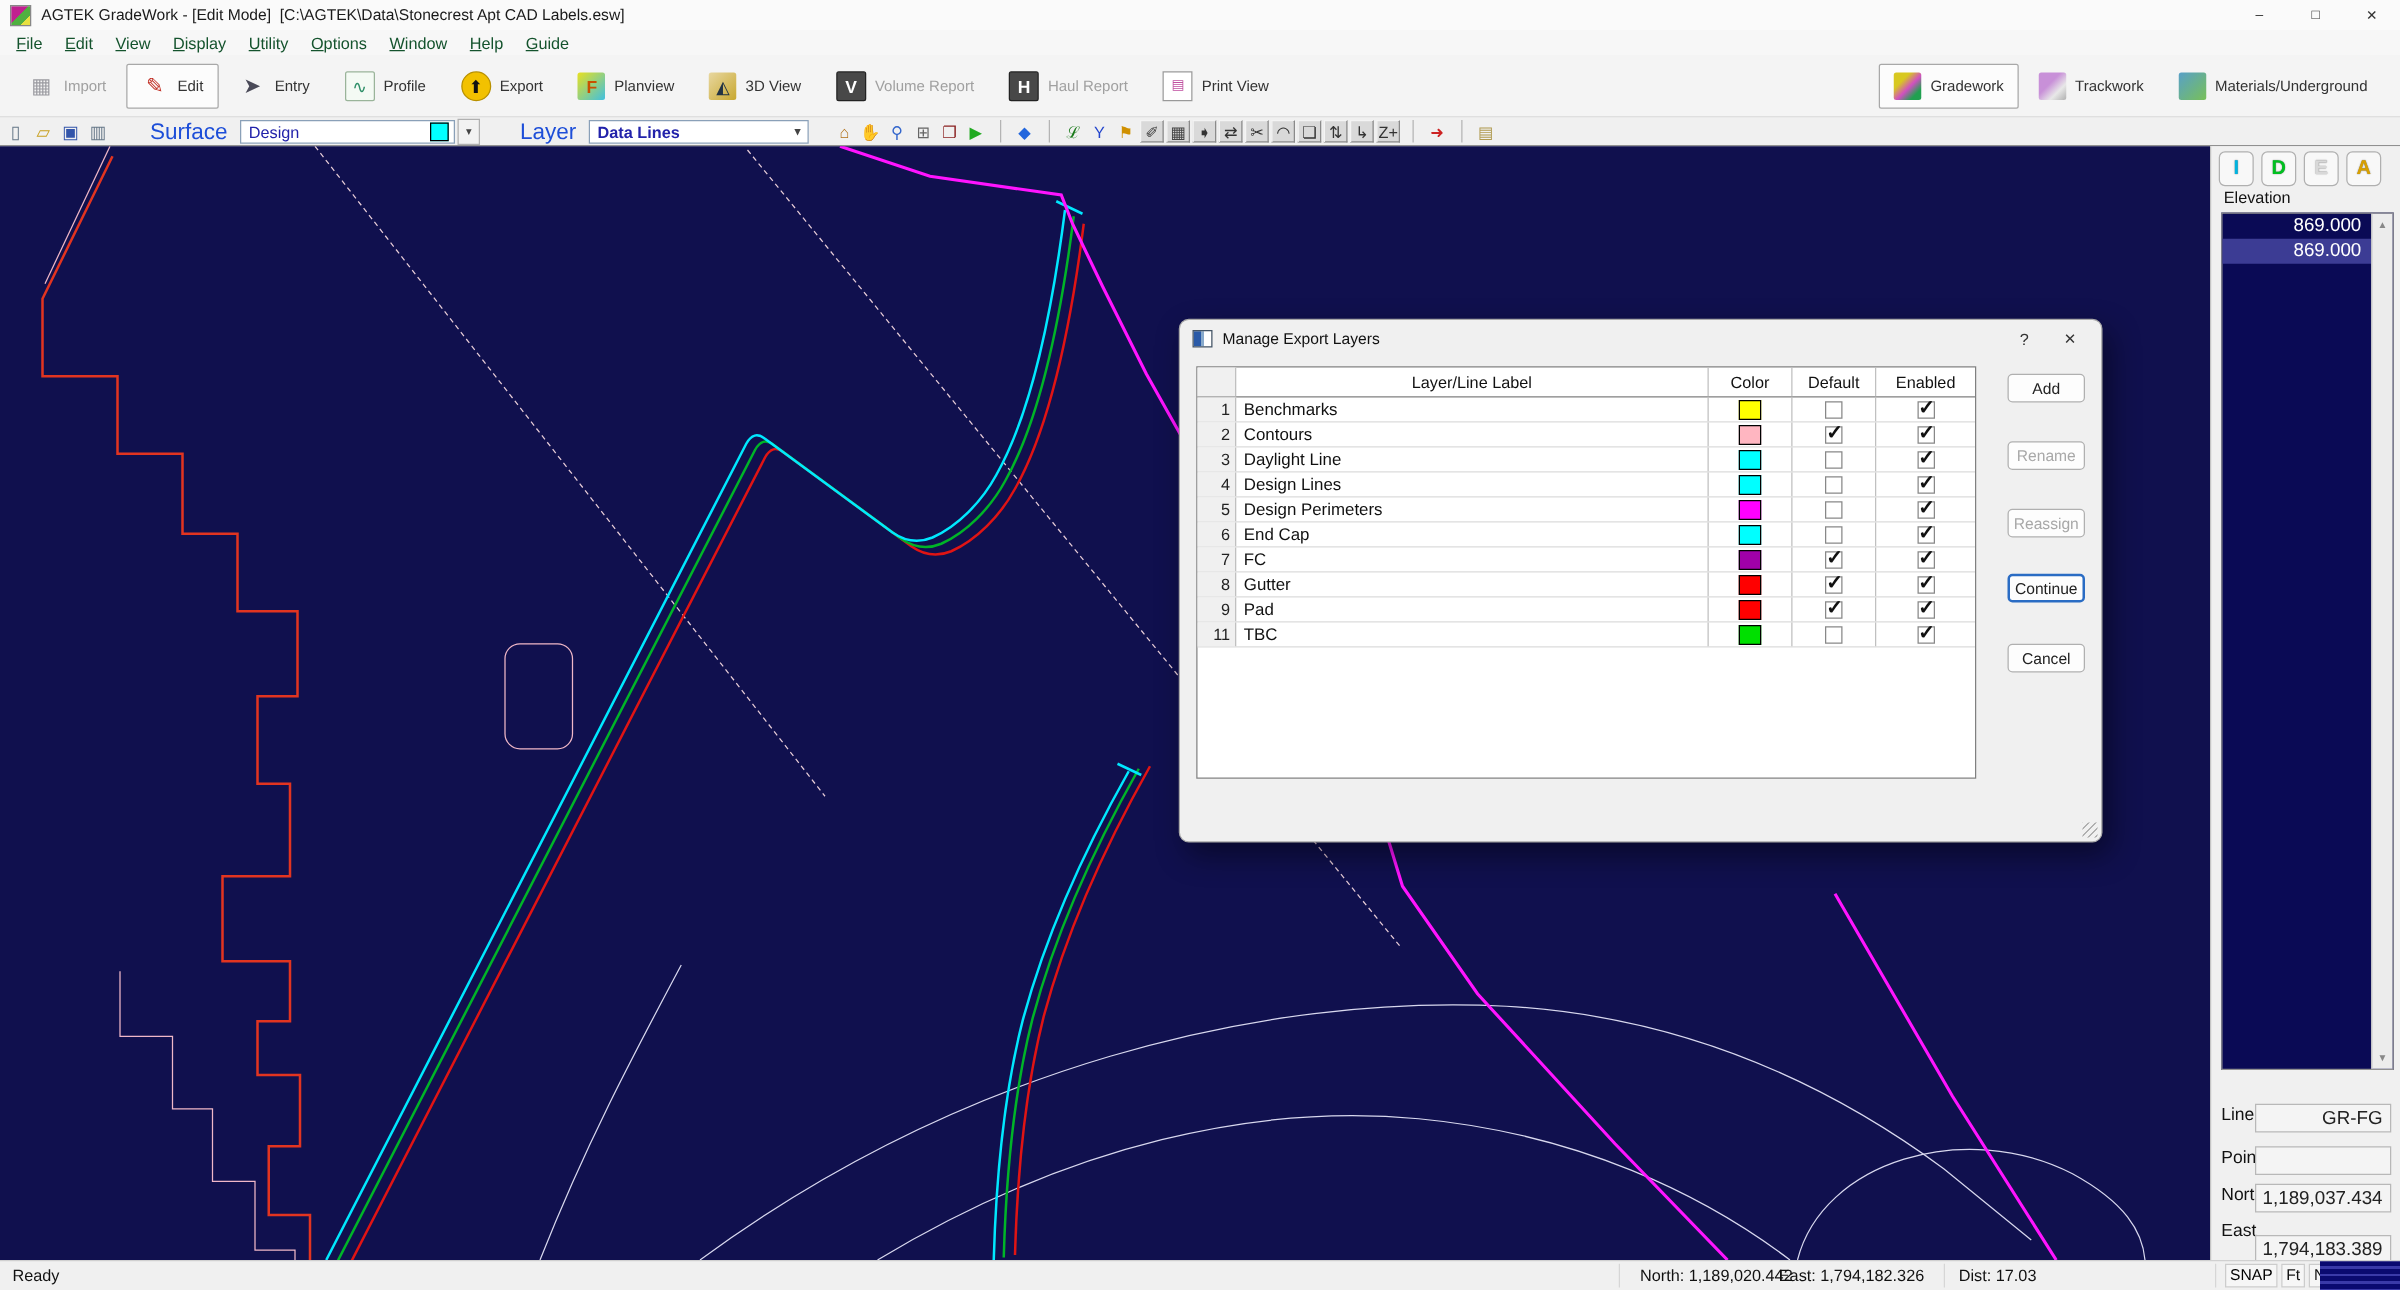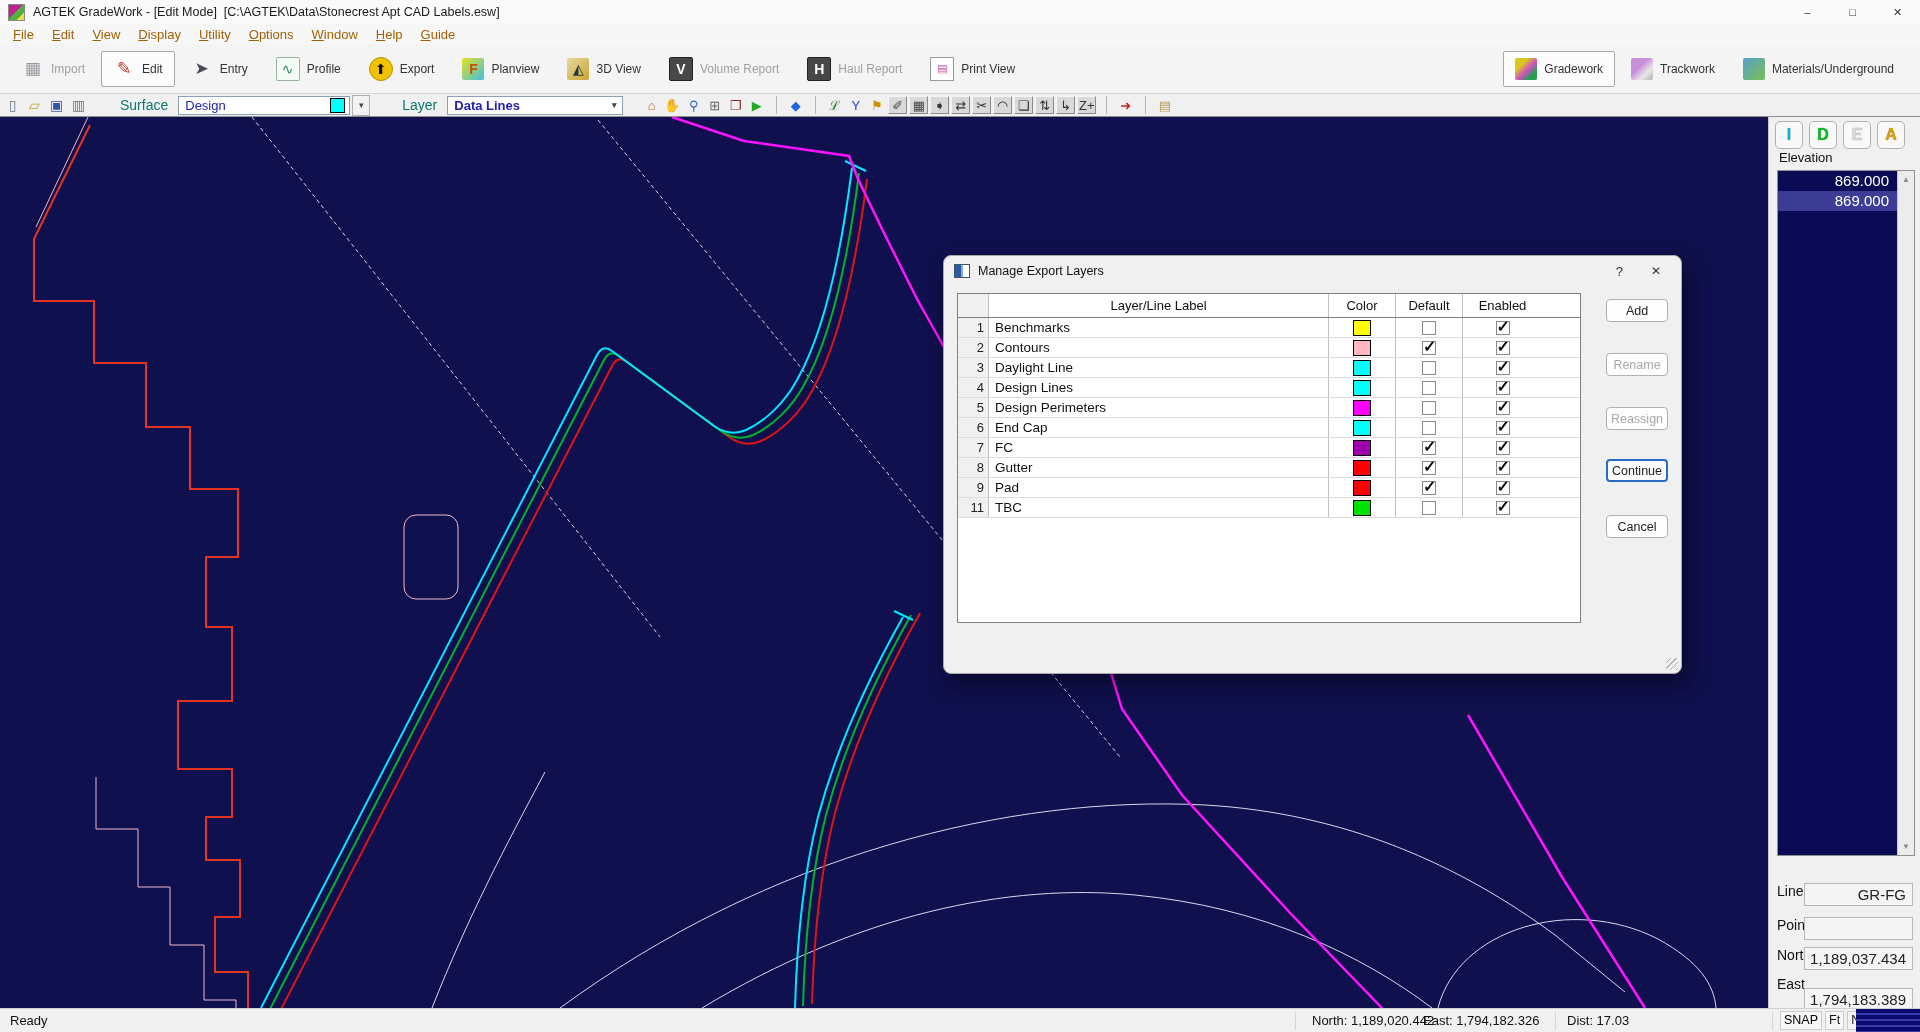--- a/index.html
+++ b/index.html
@@ -10,21 +10,21 @@
             border-bottom:1px solid #e6e6e6;display:flex;align-items:center;}
   .app-icon{width:15px;height:15px;margin:0 8px 0 8px;border:1px solid #888;
             background:linear-gradient(135deg,#c02090 0 45%,#50b040 45% 75%,#e8e040 75%);}
   .title-text{font-size:12.5px;color:#1a1a1a;white-space:pre;}
   .win-controls{margin-left:auto;display:flex;height:100%;}
   .win-btn{width:45px;height:100%;display:flex;align-items:center;justify-content:center;
            font-size:11px;color:#333;}
   
   .menubar{position:absolute;left:0;top:24px;width:1920px;height:20px;background:#f7f7f7;
            display:flex;align-items:center;padding-left:4px;}
-  .menu-item{font-size:13px;padding:0 9px;color:#a16207;}
+  .menu-item{font-size:13px;padding:0 9px;color:#14532d;}
   .menu-item::first-letter{text-decoration:underline;}
   
   .toolbar1{position:absolute;left:0;top:44px;width:1920px;height:50px;background:#f4f4f4;
             border-bottom:1px solid #d8d8d8;display:flex;align-items:center;padding:0 10px;box-sizing:border-box;}
   .tb-btn{display:flex;align-items:center;gap:7px;padding:6px 11px;margin-right:4px;border:1px solid transparent;}
   .tb-btn[data-state="active"]{border:1px solid #a8a8a8;background:#fcfcfc;border-radius:2px;}
   .tb-btn[data-state="disabled"] .tb-lbl{color:#a0a0a0;}
   .tb-ico{width:22px;height:22px;display:flex;align-items:center;justify-content:center;
           font-size:17px;line-height:1;}
   .tb-lbl{font-size:12px;color:#333;}
@@ -35,21 +35,21 @@
   .tb-ico[data-badge="box-chart"]{background:#f4faf4;border:1px solid #9ab49a;border-radius:2px;font-size:14px;}
   .tb-ico[data-badge="page"]{background:#fff;border:1px solid #999;font-size:11px;}
   .tb-ico[data-badge="grad-terrain"]{background:linear-gradient(135deg,#d8c820 30%,#d050c0 55%,#20a050 80%);border-radius:2px;}
   .tb-ico[data-badge="grad-track"]{background:linear-gradient(135deg,#c890d8 40%,#e8e8e8 70%,#b0b0b0);border-radius:2px;}
   .tb-ico[data-badge="grad-mat"]{background:linear-gradient(135deg,#58a0c8,#78c058);border-radius:2px;}
   .tb-right{margin-left:auto;display:flex;align-items:flex-start;}
   
   .toolbar2{position:absolute;left:0;top:94px;width:1920px;height:23px;background:#f0f0f0;
             border-bottom:1px solid #909090;display:flex;align-items:center;box-sizing:border-box;}
   .file-ico{width:19px;height:18px;display:flex;align-items:center;justify-content:center;font-size:14px;margin-left:3px;}
-  .combo-label{font-size:14px;color:#0f766e;margin-left:32px;margin-right:10px;}
+  .combo-label{font-size:18px;color:#1d4ed8;margin-left:32px;margin-right:10px;}
   .combo{height:19px;background:#fff;border:1px solid #8aa0b8;display:flex;align-items:center;
          font-size:13px;color:#2222aa;padding-left:6px;box-sizing:border-box;}
   .combo-surface{width:172px;}
   .combo-layer{width:176px;font-weight:bold;}
   .combo .spacer{flex:1;}
   .swatch-sm{width:13px;height:13px;border:1px solid #000;margin-right:4px;}
   .combo-arrow{width:16px;height:19px;border:1px solid #b0b0b0;background:#f2f2f2;display:flex;
                align-items:center;justify-content:center;font-size:9px;color:#444;margin-left:2px;}
   .combo-arrow.inside{border:none;background:transparent;margin:0;}
   .tool-strip{display:flex;align-items:center;margin-left:18px;}
@@ -88,21 +88,21 @@
   .dlg-title{font-size:12.5px;color:#111;}
   .dlg-help{position:absolute;right:58px;top:8px;font-size:13px;color:#333;}
   .dlg-close{position:absolute;right:20px;top:8px;font-size:12px;color:#333;}
   .dlg-table{position:absolute;left:13px;top:37px;width:624px;height:330px;background:#fff;
              border:1px solid #808080;box-sizing:border-box;}
   .t-row{display:flex;height:19px;line-height:19px;}
   .t-head{height:23px;line-height:23px;border-bottom:1px solid #808080;}
   .t-head .cell{text-align:center;font-size:13px;color:#111;}
   .cell{box-sizing:border-box;border-right:1px solid #c0c0c0;height:100%;}
   .c-num{width:31px;background:#f0f0f0;text-align:right;padding-right:4px;font-size:13px;color:#222;}
-  .c-label{width:340px;padding-left:6px;font-size:13.5px;color:#111;}
+  .c-label{width:378px;padding-left:6px;font-size:13.5px;color:#111;}
   .c-color{width:67px;display:flex;align-items:center;justify-content:center;}
   .c-def{width:67px;display:flex;align-items:center;justify-content:center;}
   .c-en{width:79px;border-right:none;display:flex;align-items:center;justify-content:center;}
   .t-body .t-row{border-bottom:1px solid #dcdcdc;}
   .swatch{width:16px;height:14px;border:1px solid #000;}
   .chk{width:12px;height:12px;border:1px solid #888;background:#fff;position:relative;display:inline-block;}
   .chk[data-checked="true"]::after{content:"\2713";position:absolute;left:0px;top:-5px;font-size:16px;
         font-weight:bold;color:#111;}
   .dlg-btn{position:absolute;left:662px;width:62px;height:23px;background:#fdfdfd;border:1px solid #b0b0b0;
            border-radius:4px;font-size:12.5px;color:#222;display:flex;align-items:center;justify-content:center;box-sizing:border-box;}

